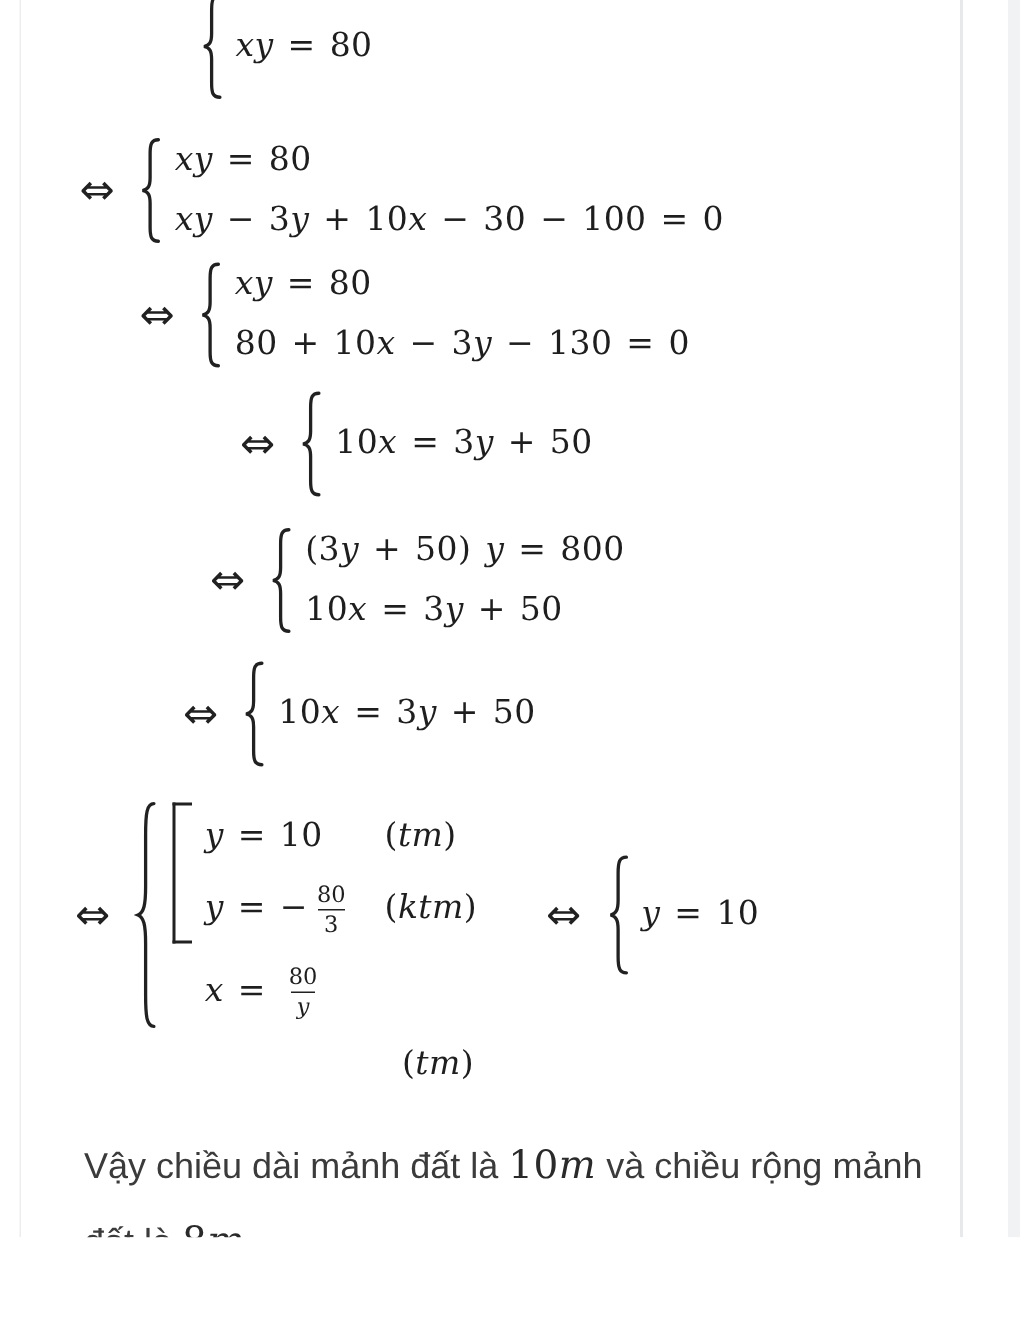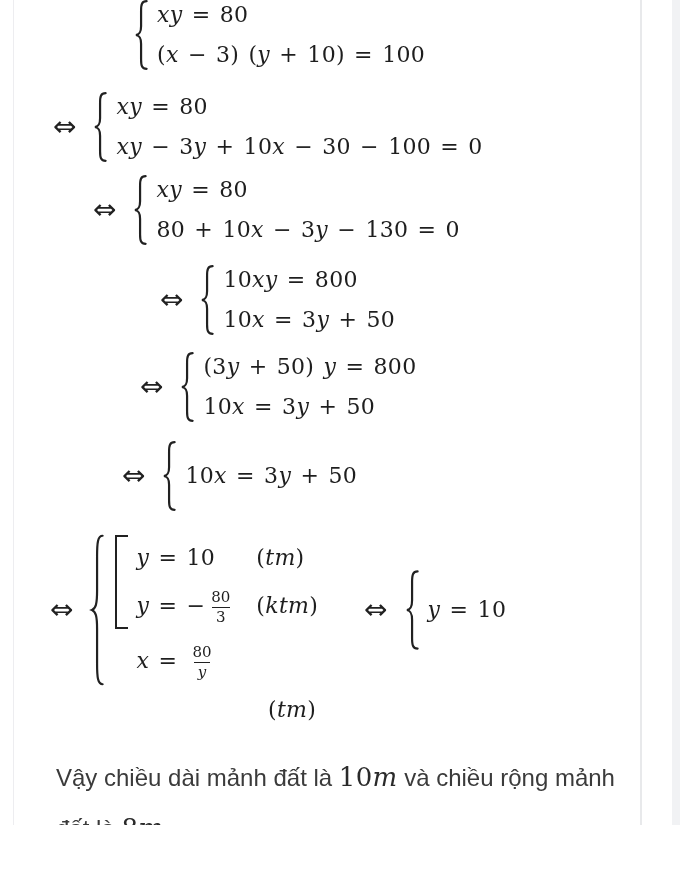--- a/index.html
+++ b/index.html
@@ -72,21 +72,20 @@
 <div class="screen">
 
   <div class="left-line"></div>
 
   <div class="step" style="left:133px; top:-5px;">
     <svg class="brace b2" viewBox="0 0 20 100" preserveAspectRatio="none">
         <path d="M16 3 C10.5 3 9.5 7 9.5 16 L9.5 38 C9.5 46 8 49 3.5 50 C8 51 9.5 54 9.5 62 L9.5 84 C9.5 93 10.5 97 16 97" fill="none" stroke="#212121" stroke-width="2.2" vector-effect="non-scaling-stroke" stroke-linecap="round"></path>
       </svg>
     <div class="lines">
       <div class="mline"><i>xy</i> = 80</div>
-      <div class="mline">(<i>x</i> − 3) (<i>y</i> + 10) = 100</div>
     </div>
   </div>
 
   <div class="step" style="left:53px; top:87px;">
     <span class="arrow">⇔</span>
     <svg class="brace b2" viewBox="0 0 20 100" preserveAspectRatio="none">
         <path d="M16 3 C10.5 3 9.5 7 9.5 16 L9.5 38 C9.5 46 8 49 3.5 50 C8 51 9.5 54 9.5 62 L9.5 84 C9.5 93 10.5 97 16 97" fill="none" stroke="#212121" stroke-width="2.2" vector-effect="non-scaling-stroke" stroke-linecap="round"></path>
       </svg>
     <div class="lines">
       <div class="mline"><i>xy</i> = 80</div>
@@ -104,21 +103,20 @@
       <div class="mline">80 + 10<i>x</i> − 3<i>y</i> − 130 = 0</div>
     </div>
   </div>
 
   <div class="step" style="left:160px; top:260px;">
     <span class="arrow">⇔</span>
     <svg class="brace b2" viewBox="0 0 20 100" preserveAspectRatio="none">
         <path d="M16 3 C10.5 3 9.5 7 9.5 16 L9.5 38 C9.5 46 8 49 3.5 50 C8 51 9.5 54 9.5 62 L9.5 84 C9.5 93 10.5 97 16 97" fill="none" stroke="#212121" stroke-width="2.2" vector-effect="non-scaling-stroke" stroke-linecap="round"></path>
       </svg>
     <div class="lines">
-      <div class="mline">10<i>xy</i> = 800</div>
       <div class="mline">10<i>x</i> = 3<i>y</i> + 50</div>
     </div>
   </div>
 
   <div class="step" style="left:140px; top:347px;">
     <span class="arrow">⇔</span>
     <svg class="brace b2" viewBox="0 0 20 100" preserveAspectRatio="none">
         <path d="M16 3 C10.5 3 9.5 7 9.5 16 L9.5 38 C9.5 46 8 49 3.5 50 C8 51 9.5 54 9.5 62 L9.5 84 C9.5 93 10.5 97 16 97" fill="none" stroke="#212121" stroke-width="2.2" vector-effect="non-scaling-stroke" stroke-linecap="round"></path>
       </svg>
     <div class="lines">

